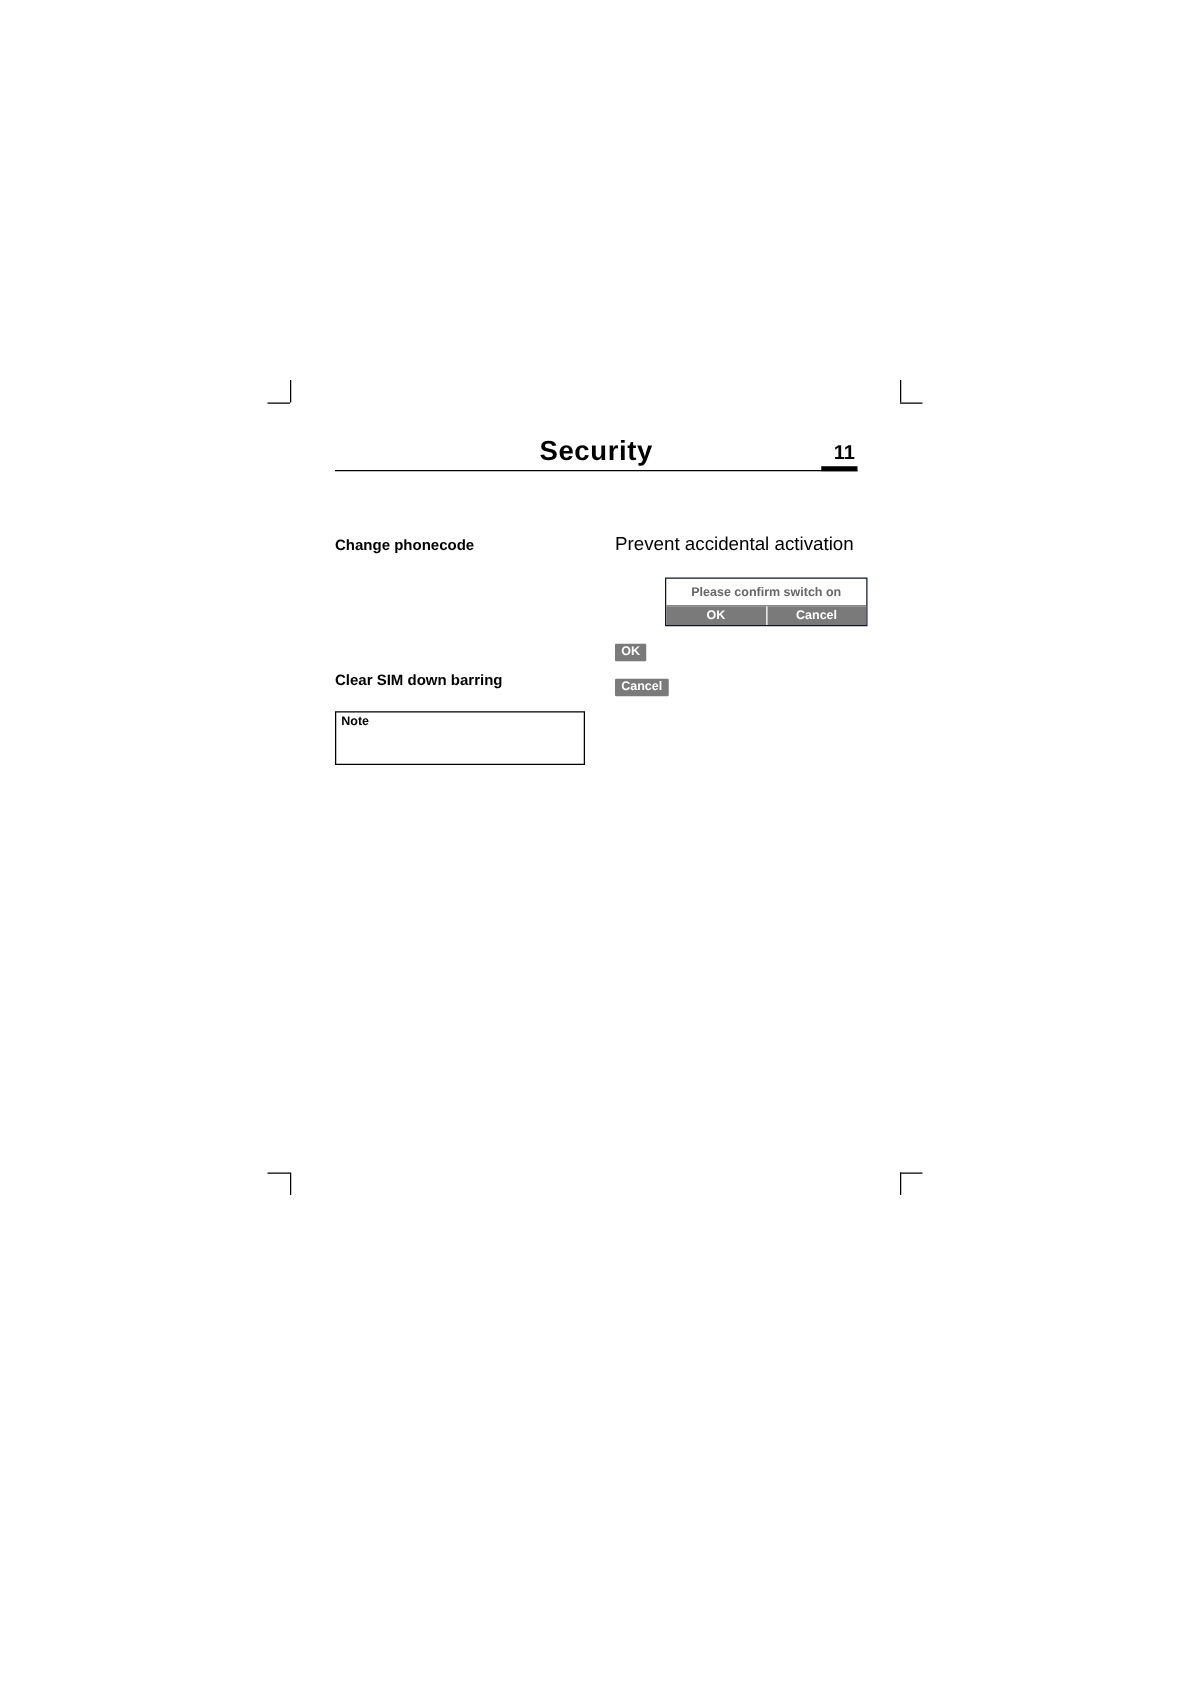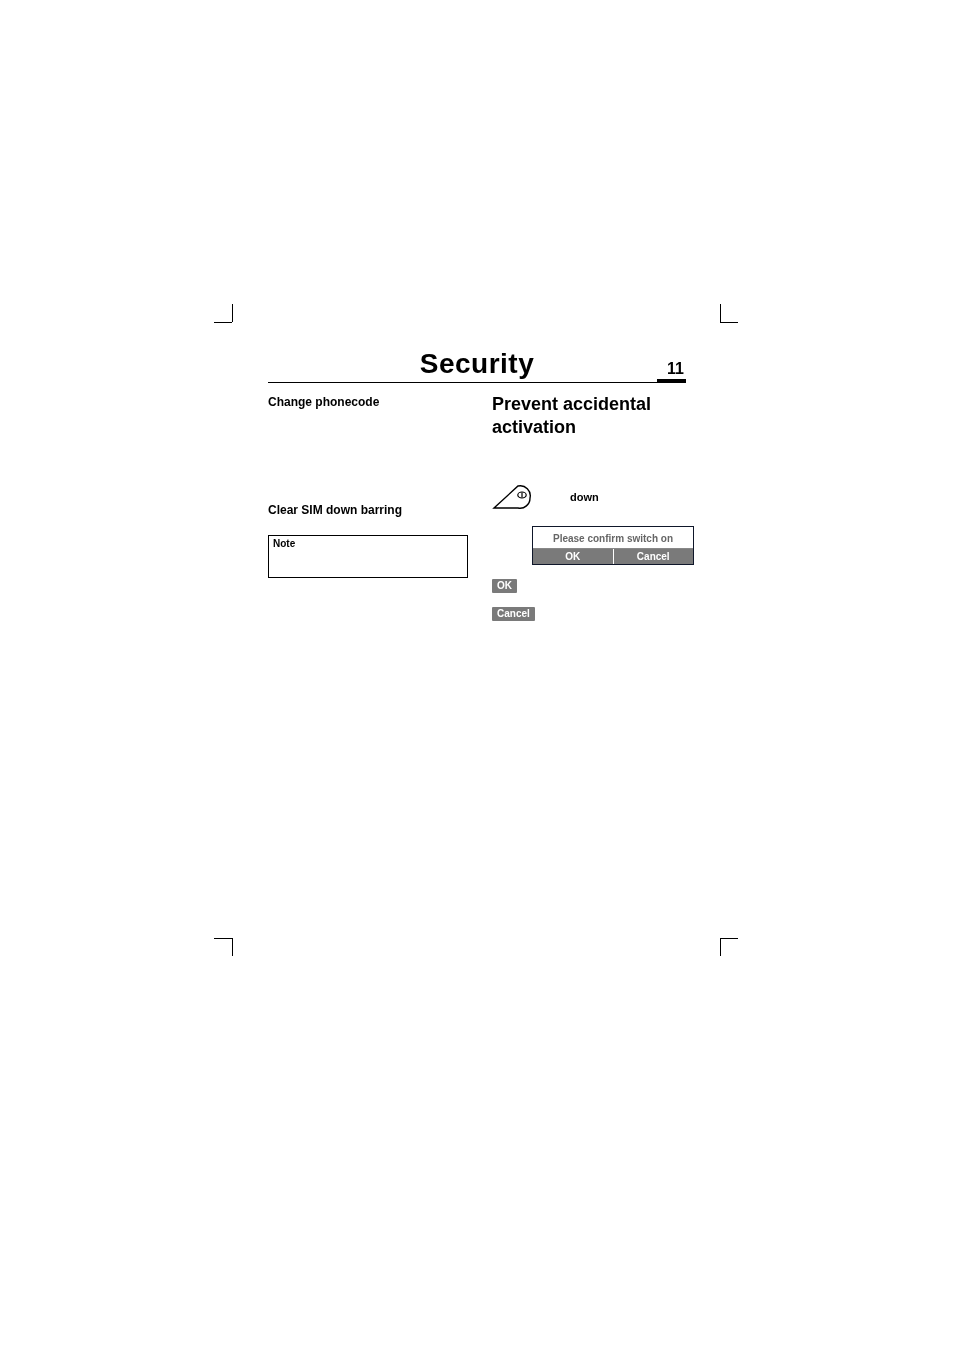--- a/index.html
+++ b/index.html
@@ -40,51 +40,51 @@
   .header{
     display:flex;
     align-items:flex-end;
     justify-content:space-between;
     border-bottom:1px solid #000;
     padding-bottom:2px;
   }
   .header .left{ width:150px; height:1px; }
   .header .title{
     font-weight:bold;
-    font-size:28px;
+    font-size:22px;
     letter-spacing:0.5px;
   }
   .header .right{
     width:150px;
     text-align:right;
   }
   .header .page-no{
     font-weight:bold;
     font-size:16px;
     display:inline-block;
     border-bottom:4px solid #000;
     padding:0 2px 1px 10px;
     margin-bottom:-3px;
   }
 
   .cols{
     display:flex;
     gap:24px;
     margin-top:10px;
   }
-  .col{ flex:1; }
+  .col{ flex:1;margin-top:40px; }
 
   .h3{
     font-weight:bold;
     font-size:12px;
     margin:2px 0 6px 0;
   }
   .h2{
-    font-weight:bold;
-    font-size:18px;
+    font-weight:normal;
+    font-size:15px;
     line-height:1.25;
     margin:0 0 6px 0;
   }
   .spacer-lg{ height:86px; }
 
   .icon-row{
     display:flex;
     align-items:center;
     gap:38px;
     margin-top:46px;
@@ -178,30 +178,20 @@
       <div class="h3">Clear SIM down barring</div>
 
       <div class="note-box">
         <span class="nt">Note</span>
       </div>
     </div>
 
     <div class="col">
       <div class="h2">Prevent accidental activation</div>
 
-      <div class="icon-row">
-        <span class="key-icon">
-          <svg width="40" height="26" viewBox="0 0 40 26">
-            <path d="M2 24 L26 2 A10 10 0 0 1 38 14 L38 14 A10 10 0 0 1 26 24 Z" fill="none" stroke="#000" stroke-width="1.4"></path>
-            <ellipse cx="30" cy="11" rx="4.2" ry="3" fill="none" stroke="#000" stroke-width="1.2"></ellipse>
-            <line x1="30" y1="8.5" x2="30" y2="13.5" stroke="#000" stroke-width="1.2"></line>
-          </svg>
-        </span>
-        <span style="font-size:11px;font-weight:bold;">down</span>
-      </div>
 
       <div class="dialog">
         <div class="msg">Please confirm switch on</div>
         <div class="btns">
           <div class="btn">OK</div>
           <div class="btn">Cancel</div>
         </div>
       </div>
 
       <div class="btn-line">

